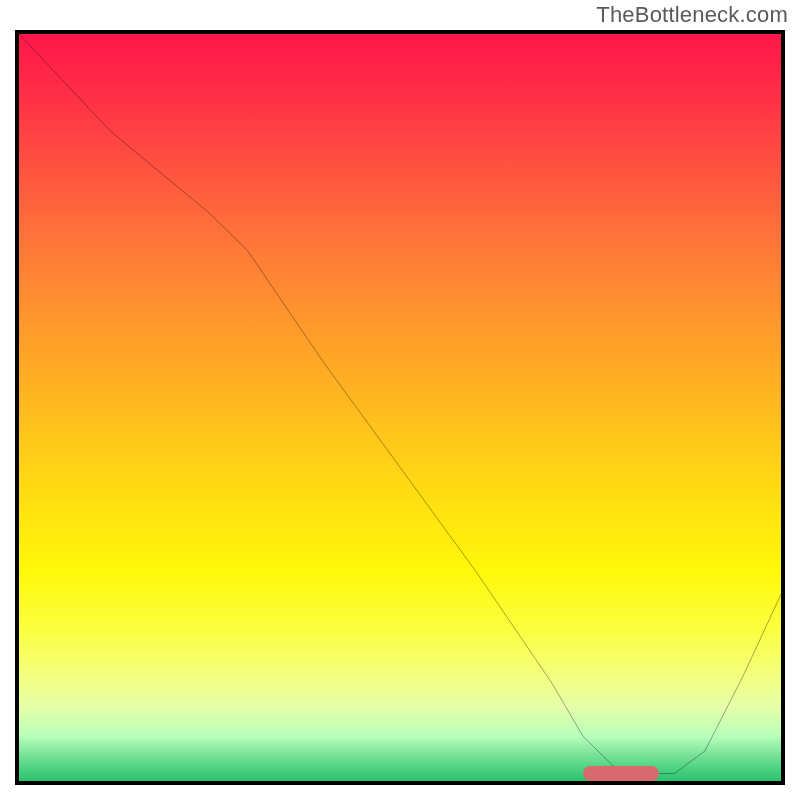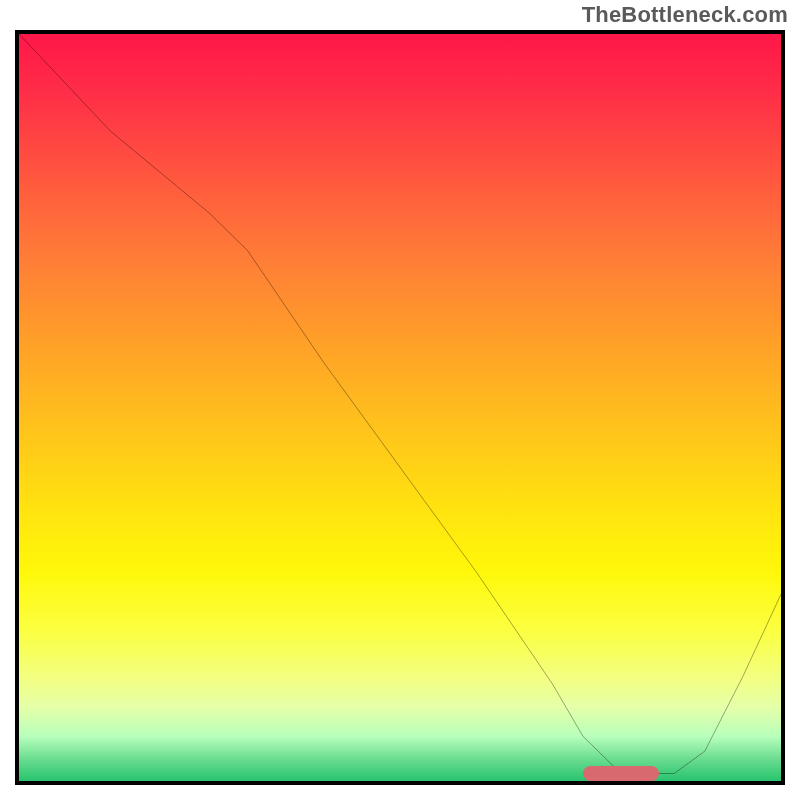--- a/index.html
+++ b/index.html
@@ -9,21 +9,21 @@
     background: #ffffff;
     position: relative;
     font-family: Arial, Helvetica, sans-serif;
   }
   .watermark {
     position: absolute;
     top: 2px;
     right: 12px;
     font-size: 22px;
     color: #5a5a5a;
-    font-weight: 700;
+    font-weight: 400;
     letter-spacing: 0.2px;
   }
   .plot-area {
     position: absolute;
     left: 15px;
     top: 30px;
     width: 770px;
     height: 755px;
     border: 4px solid #000;
   }

